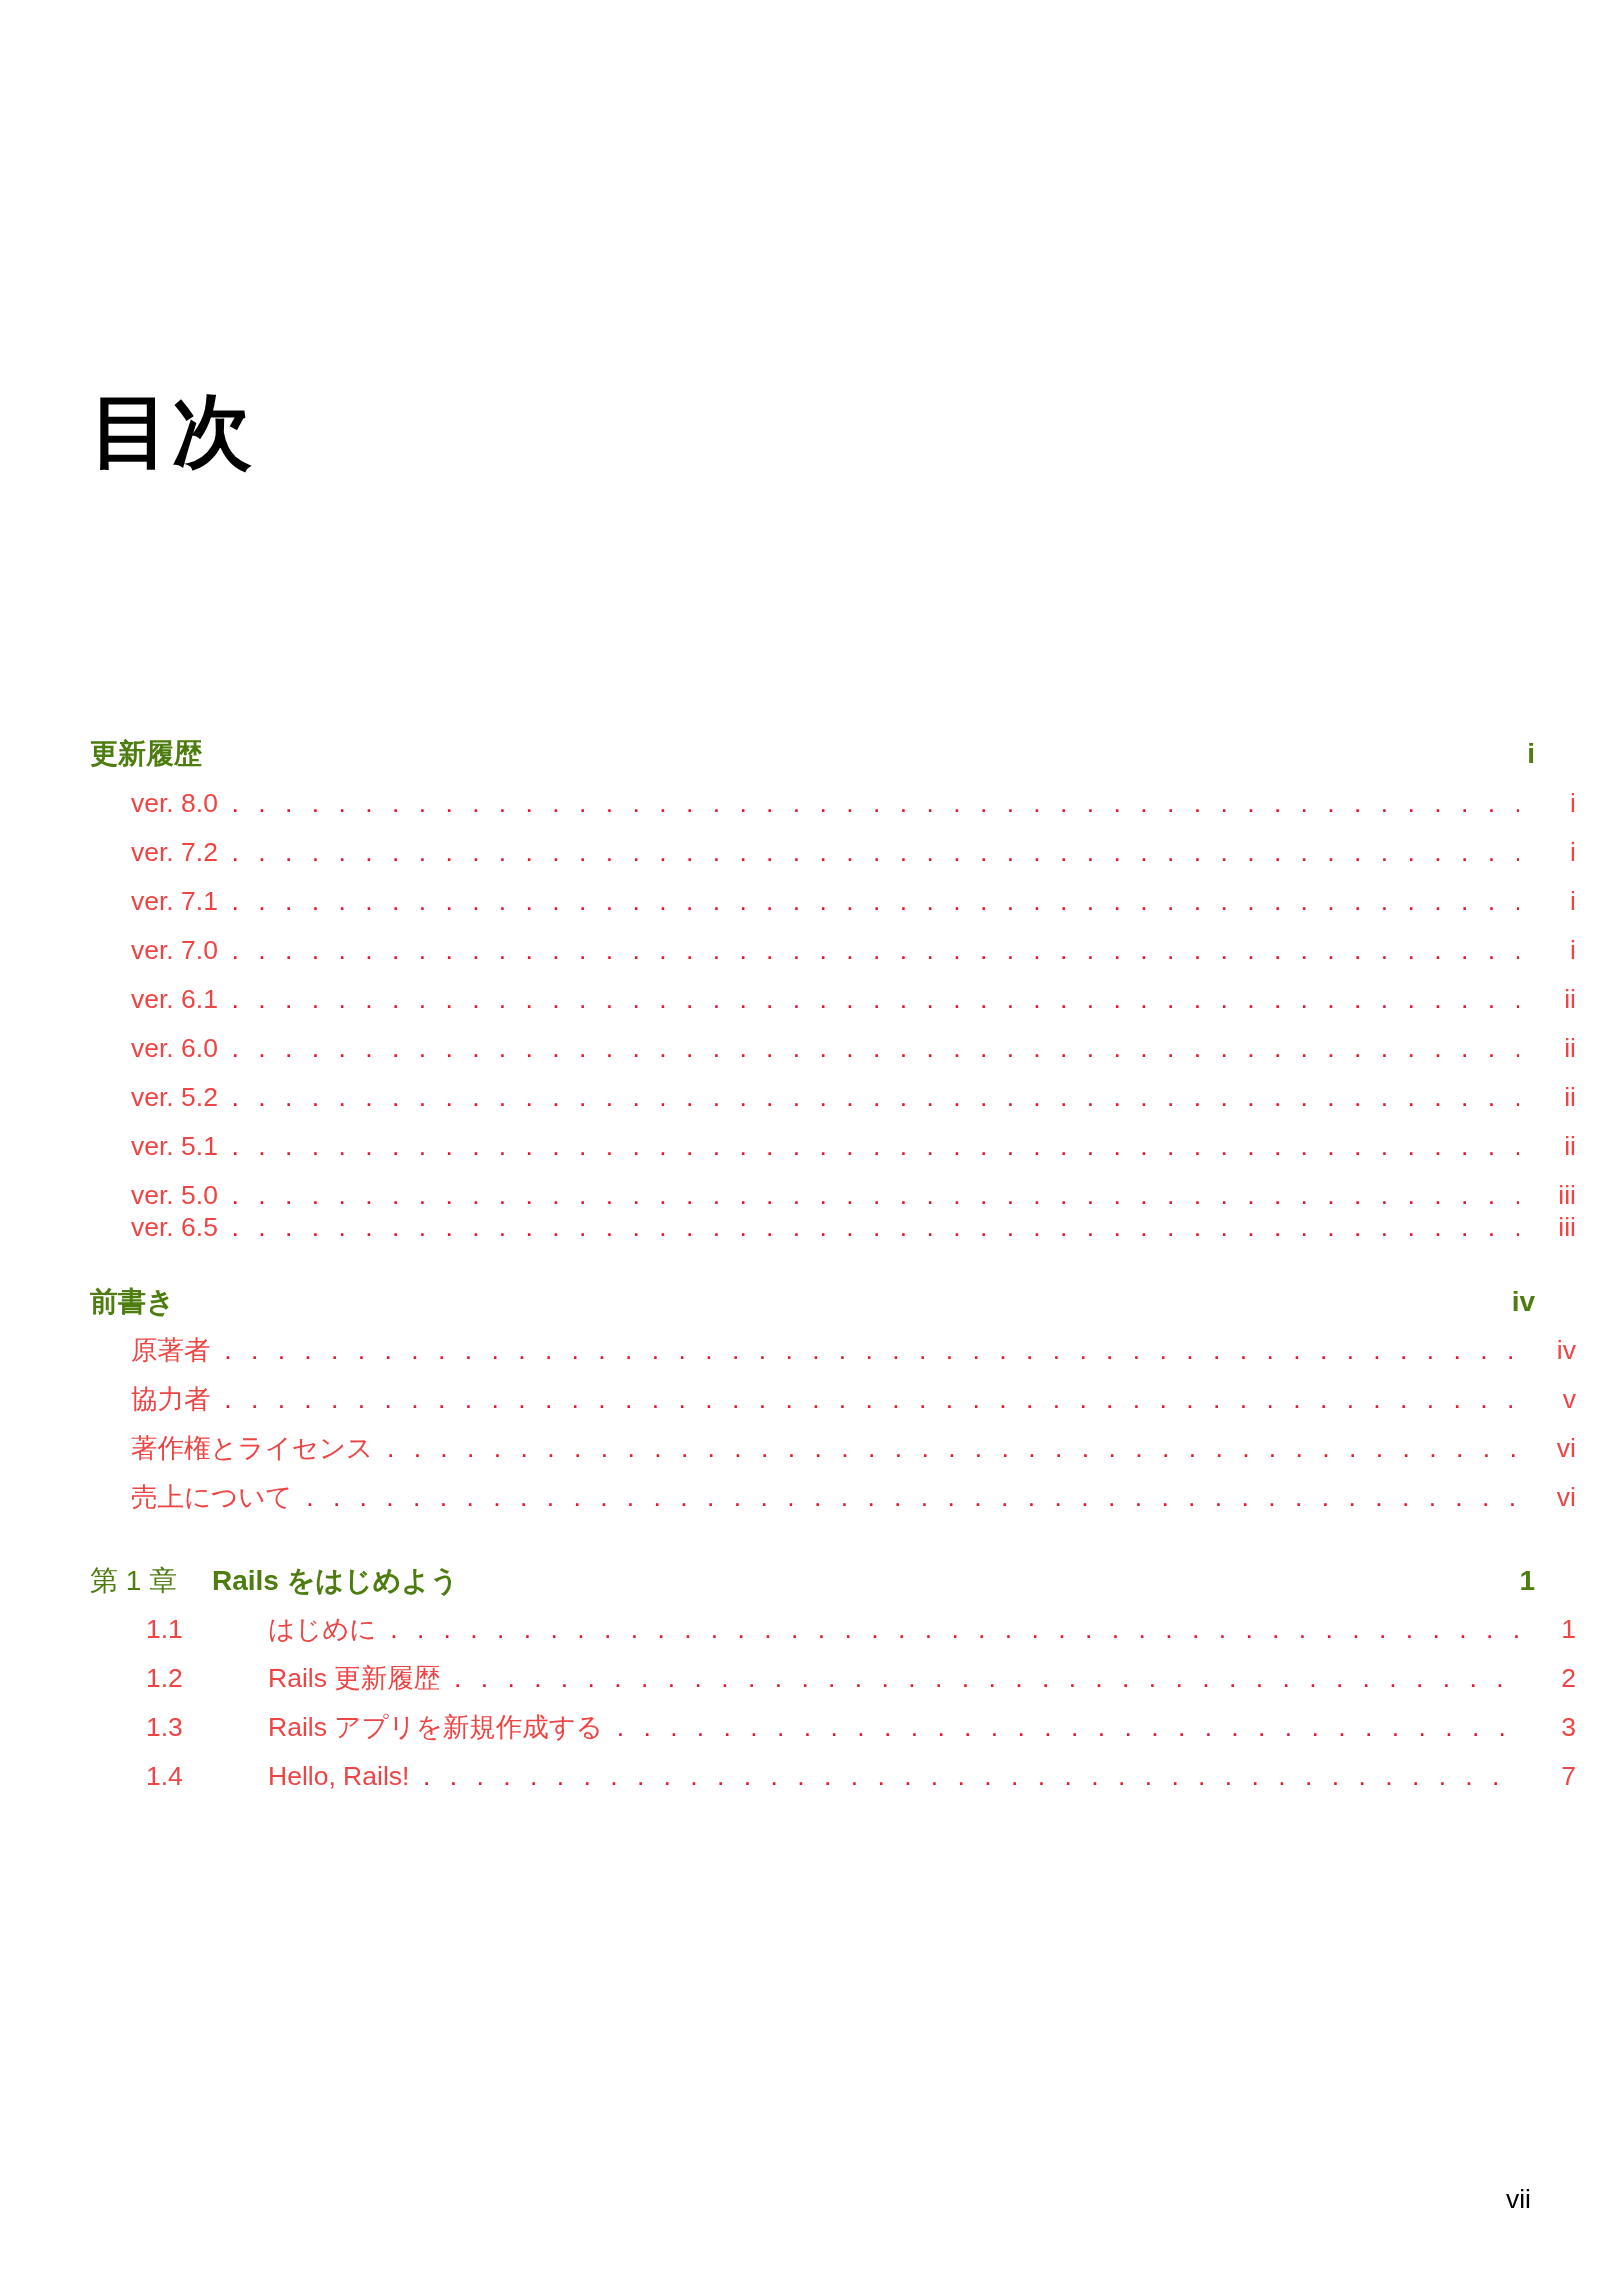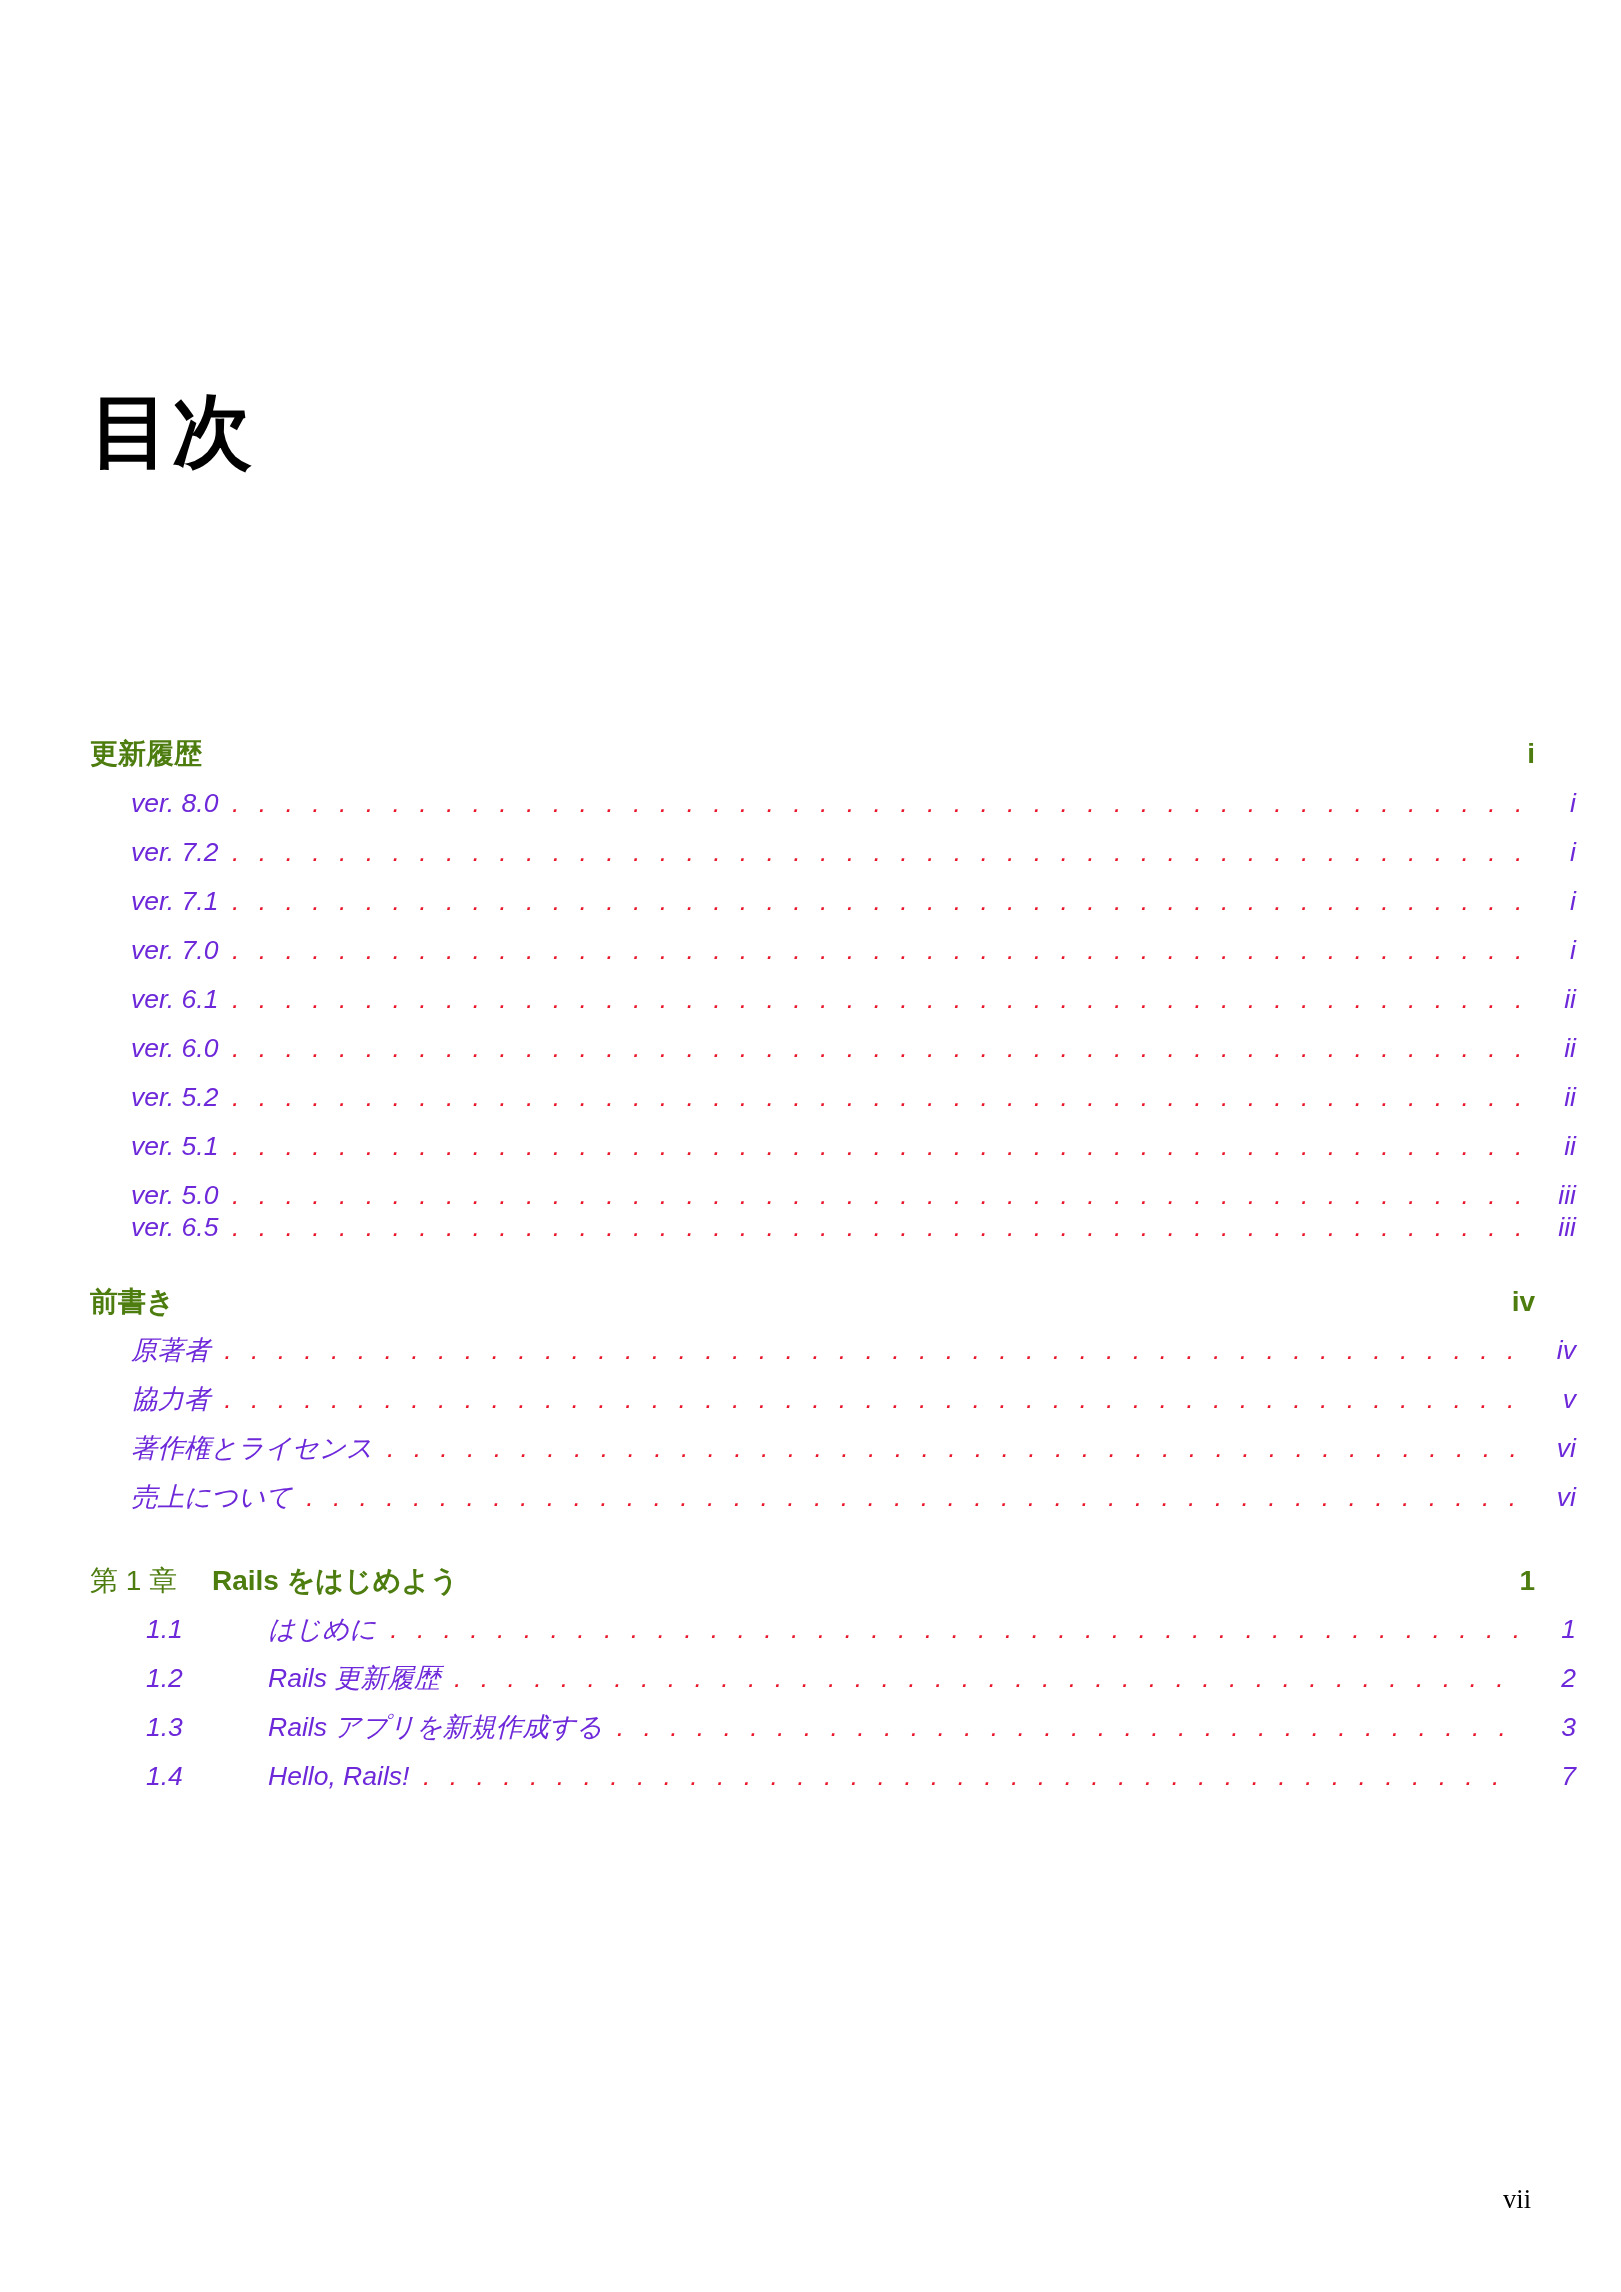--- a/index.html
+++ b/index.html
@@ -39,23 +39,22 @@
     top: 740px;
     width: 1445px;
   }
   
   .row {
     display: flex;
     align-items: flex-start;
     width: 100%;
     font-size: 26.5px;
     line-height: 1;
-    color: #6d28d9;
+    color: #ef4444;
     white-space: nowrap;
-    font-style: italic;
   }
   .row .num {
     flex: 0 0 auto;
     text-align: left;
   }
   .row .label {
     flex: 0 0 auto;
     padding-right: 9.8px;
   }
   .row .leader {
@@ -130,21 +129,20 @@
   .gap-between-groups { height: 47px; }
 
   .folio {
     position: absolute;
     left: 0;
     top: 2184px;
     width: 1531px;
     text-align: right;
     font-size: 26.5px;
     color: #000000;
-    font-family: Liberation Serif, serif;
   }
 </style>
 </head>
 <body>
 
 <div class="page">
 
   <div class="toc-title">目次</div>
 
   <div class="toc-body">

